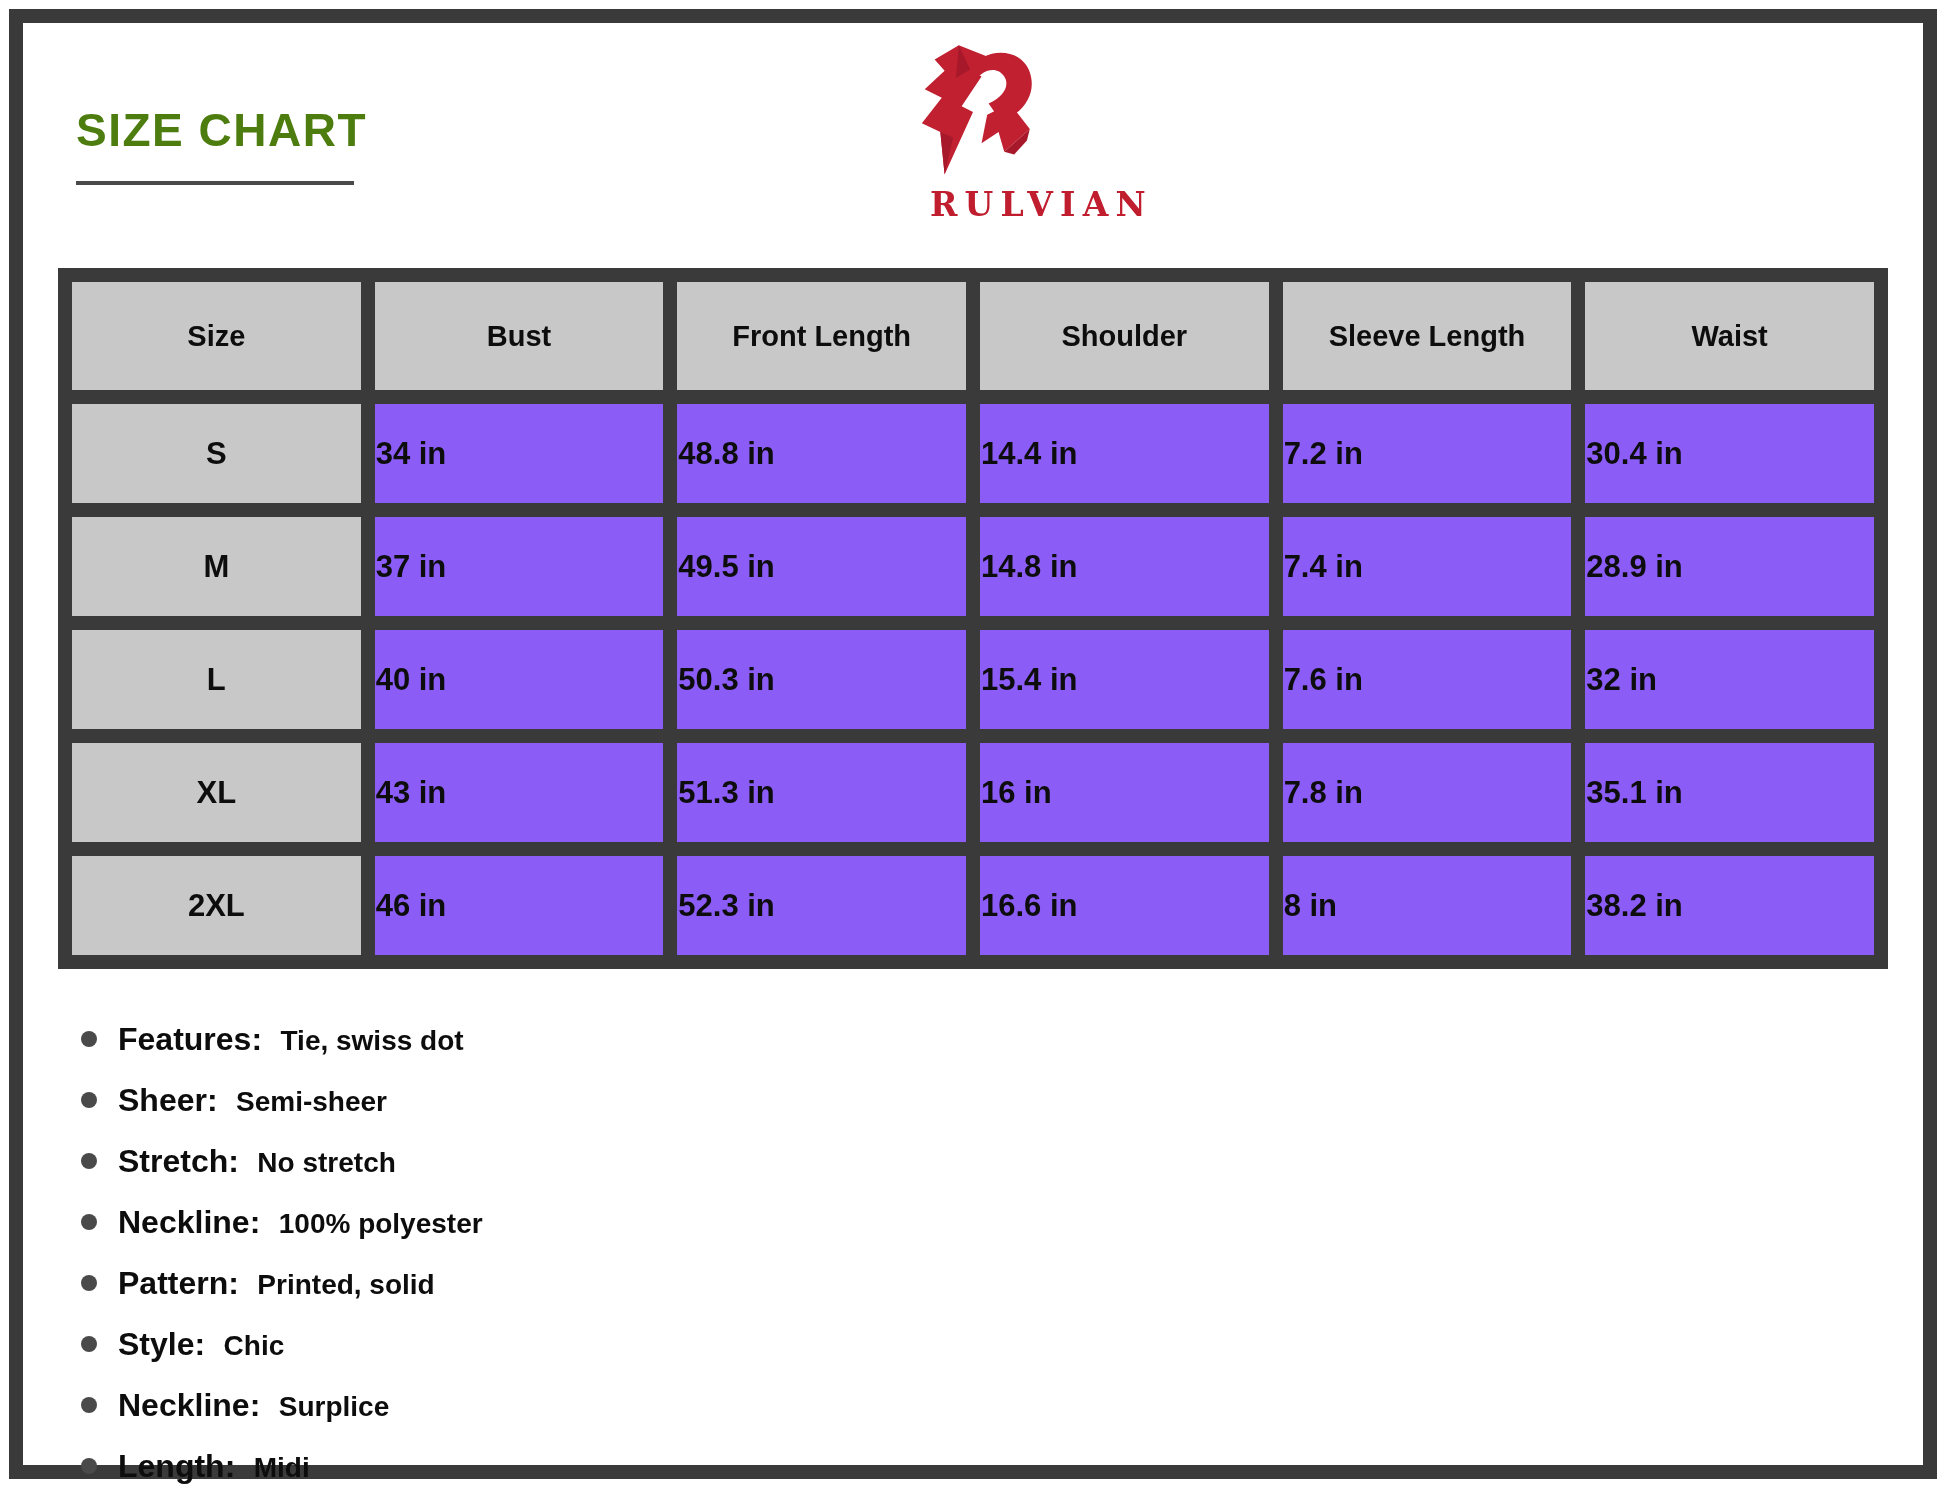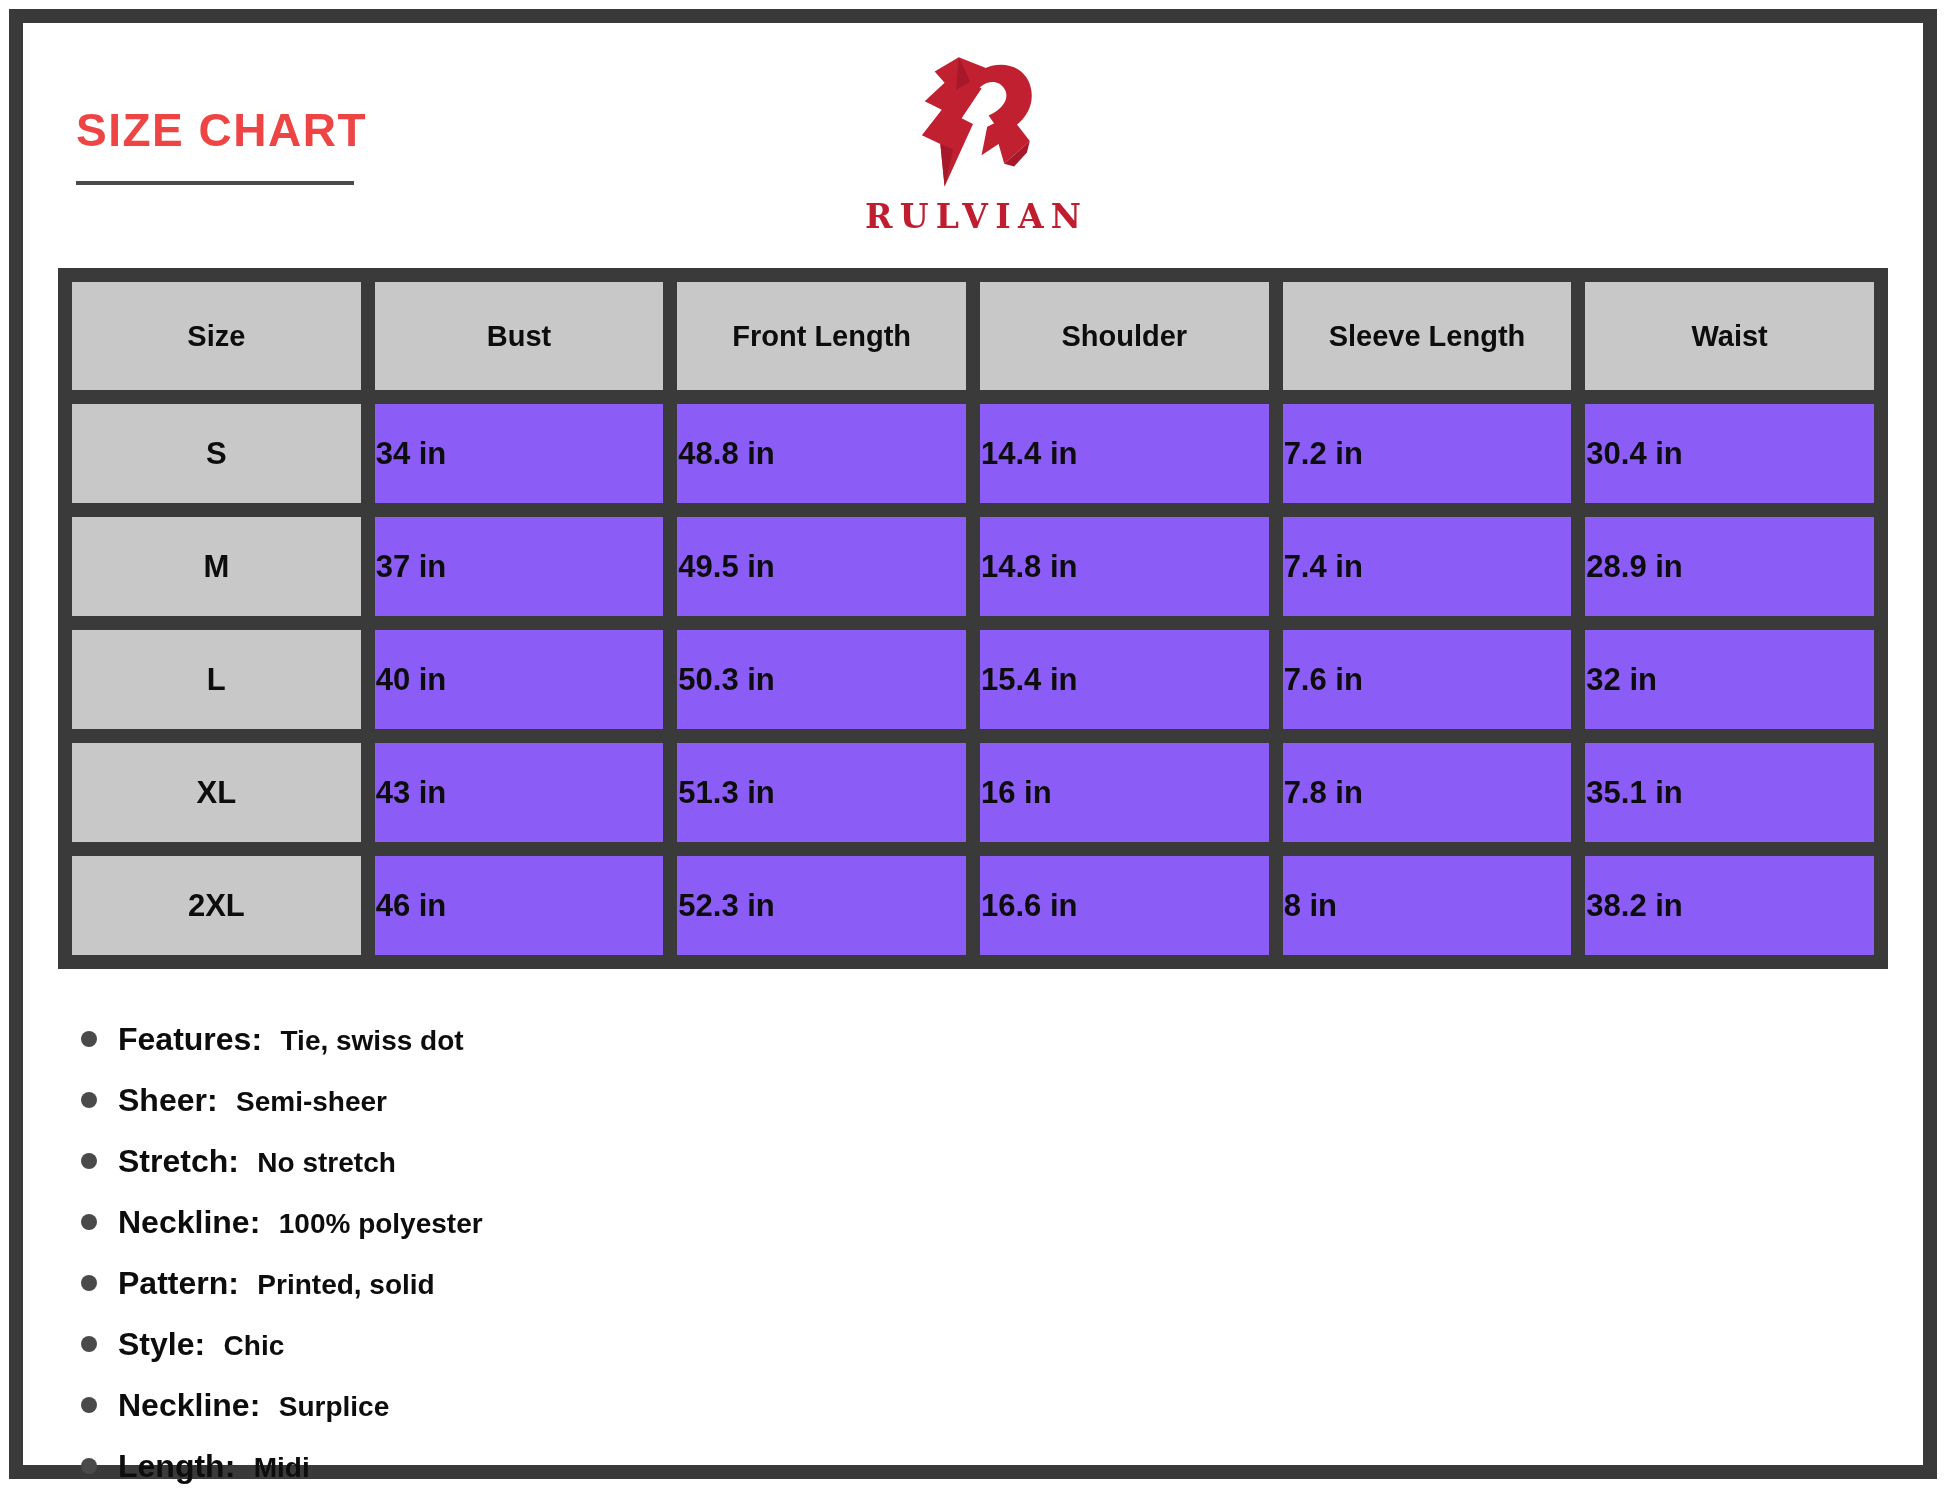--- a/index.html
+++ b/index.html
@@ -9,27 +9,27 @@
     outline:1px solid #dcdcdc;
   }
   .frame{
     position:absolute;left:9px;top:9px;right:9px;bottom:9px;
     border:14px solid #3a3a3a;background:#fff;box-sizing:border-box;
   }
   
   .top-row{position:relative;height:245px;}
   .title-block{position:absolute;left:53px;top:84px;}
   .page-title{
-    margin:0;font-size:46px;font-weight:bold;color:#ef4444;
+    margin:0;font-size:46px;font-weight:bold;color:#4d7c0f;
     letter-spacing:1.5px;line-height:1;
   }
   .title-underline{width:278px;height:4px;background:#4a4a4a;margin-top:28px;}
   .logo-block{
-    position:absolute;left:50%;transform:translateX(-50%);top:30px;
-    text-align:center;width:360px;
+    position:absolute;left:50%;transform:translateX(-50%);top:18px;
+    text-align:right;width:360px;
   }
   .logo-mark{display:block;margin:0 auto;}
   .wordmark{
     font-family:"DejaVu Serif",serif;font-weight:bold;
     font-size:33px;letter-spacing:0.22em;color:#c01e2e;margin-top:2px;
     text-indent:0.22em; 
   }
   
   table.size-table{
     width:calc(100% - 70px);margin:0 auto;background:#3a3a3a;

